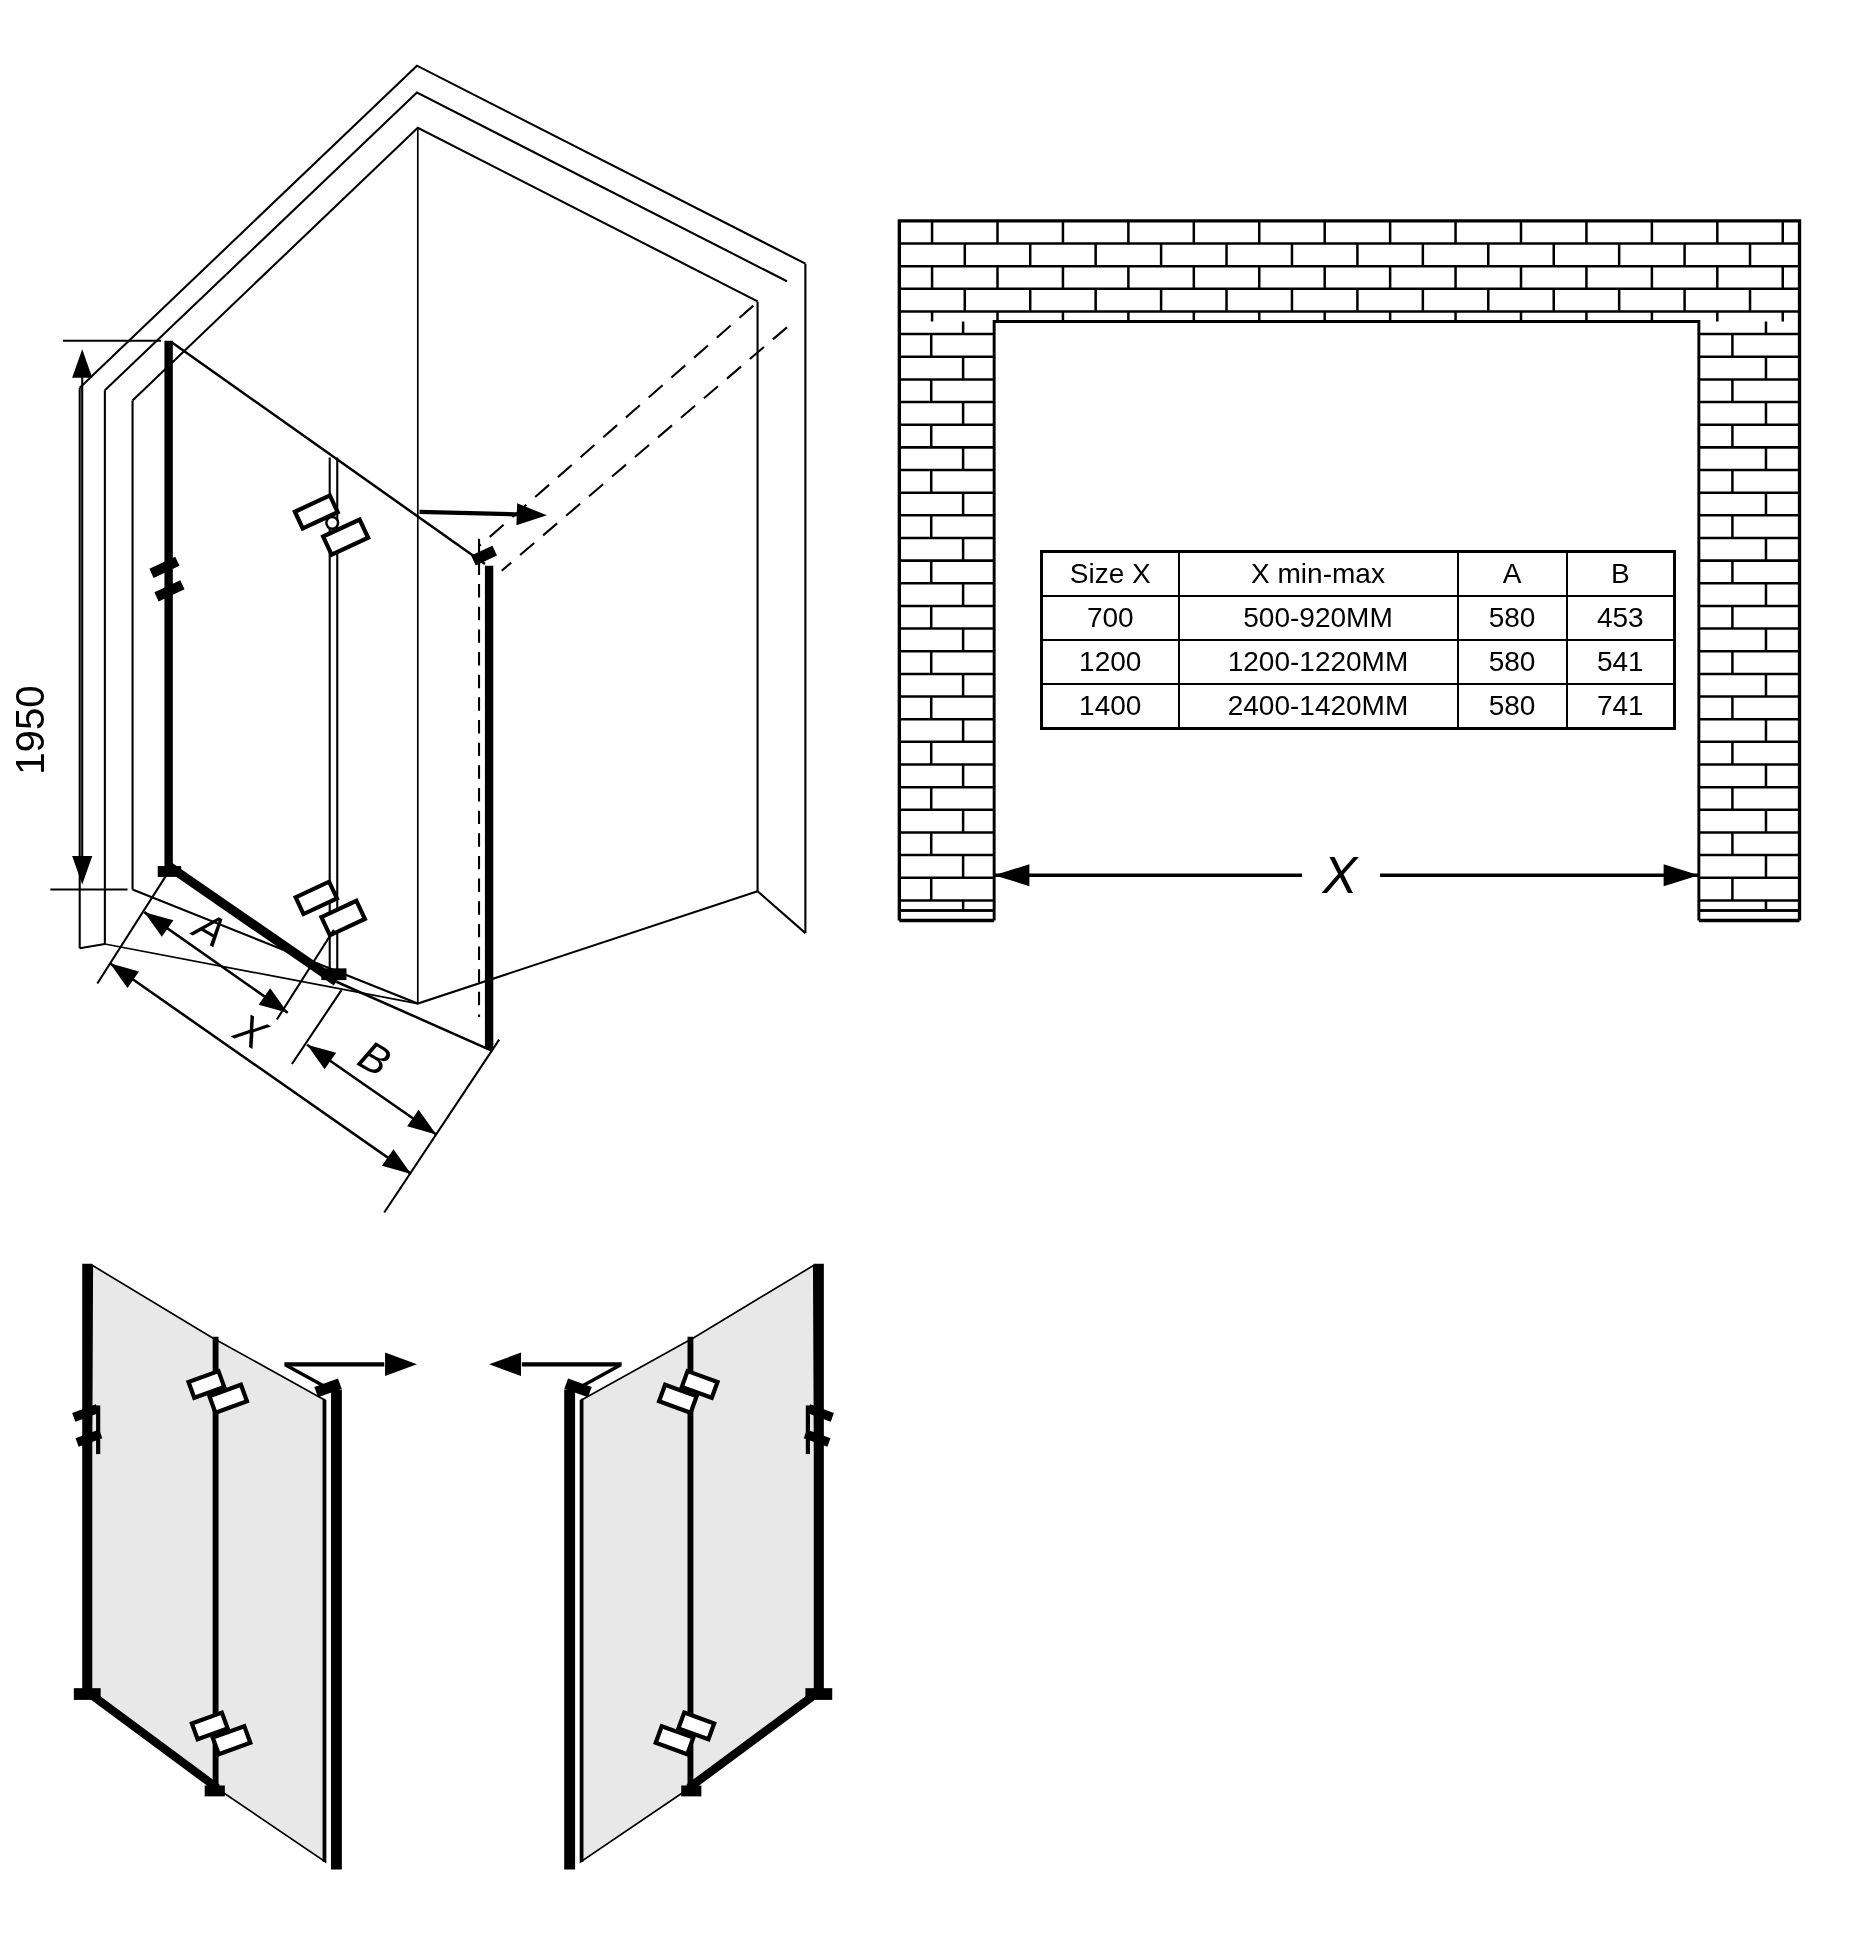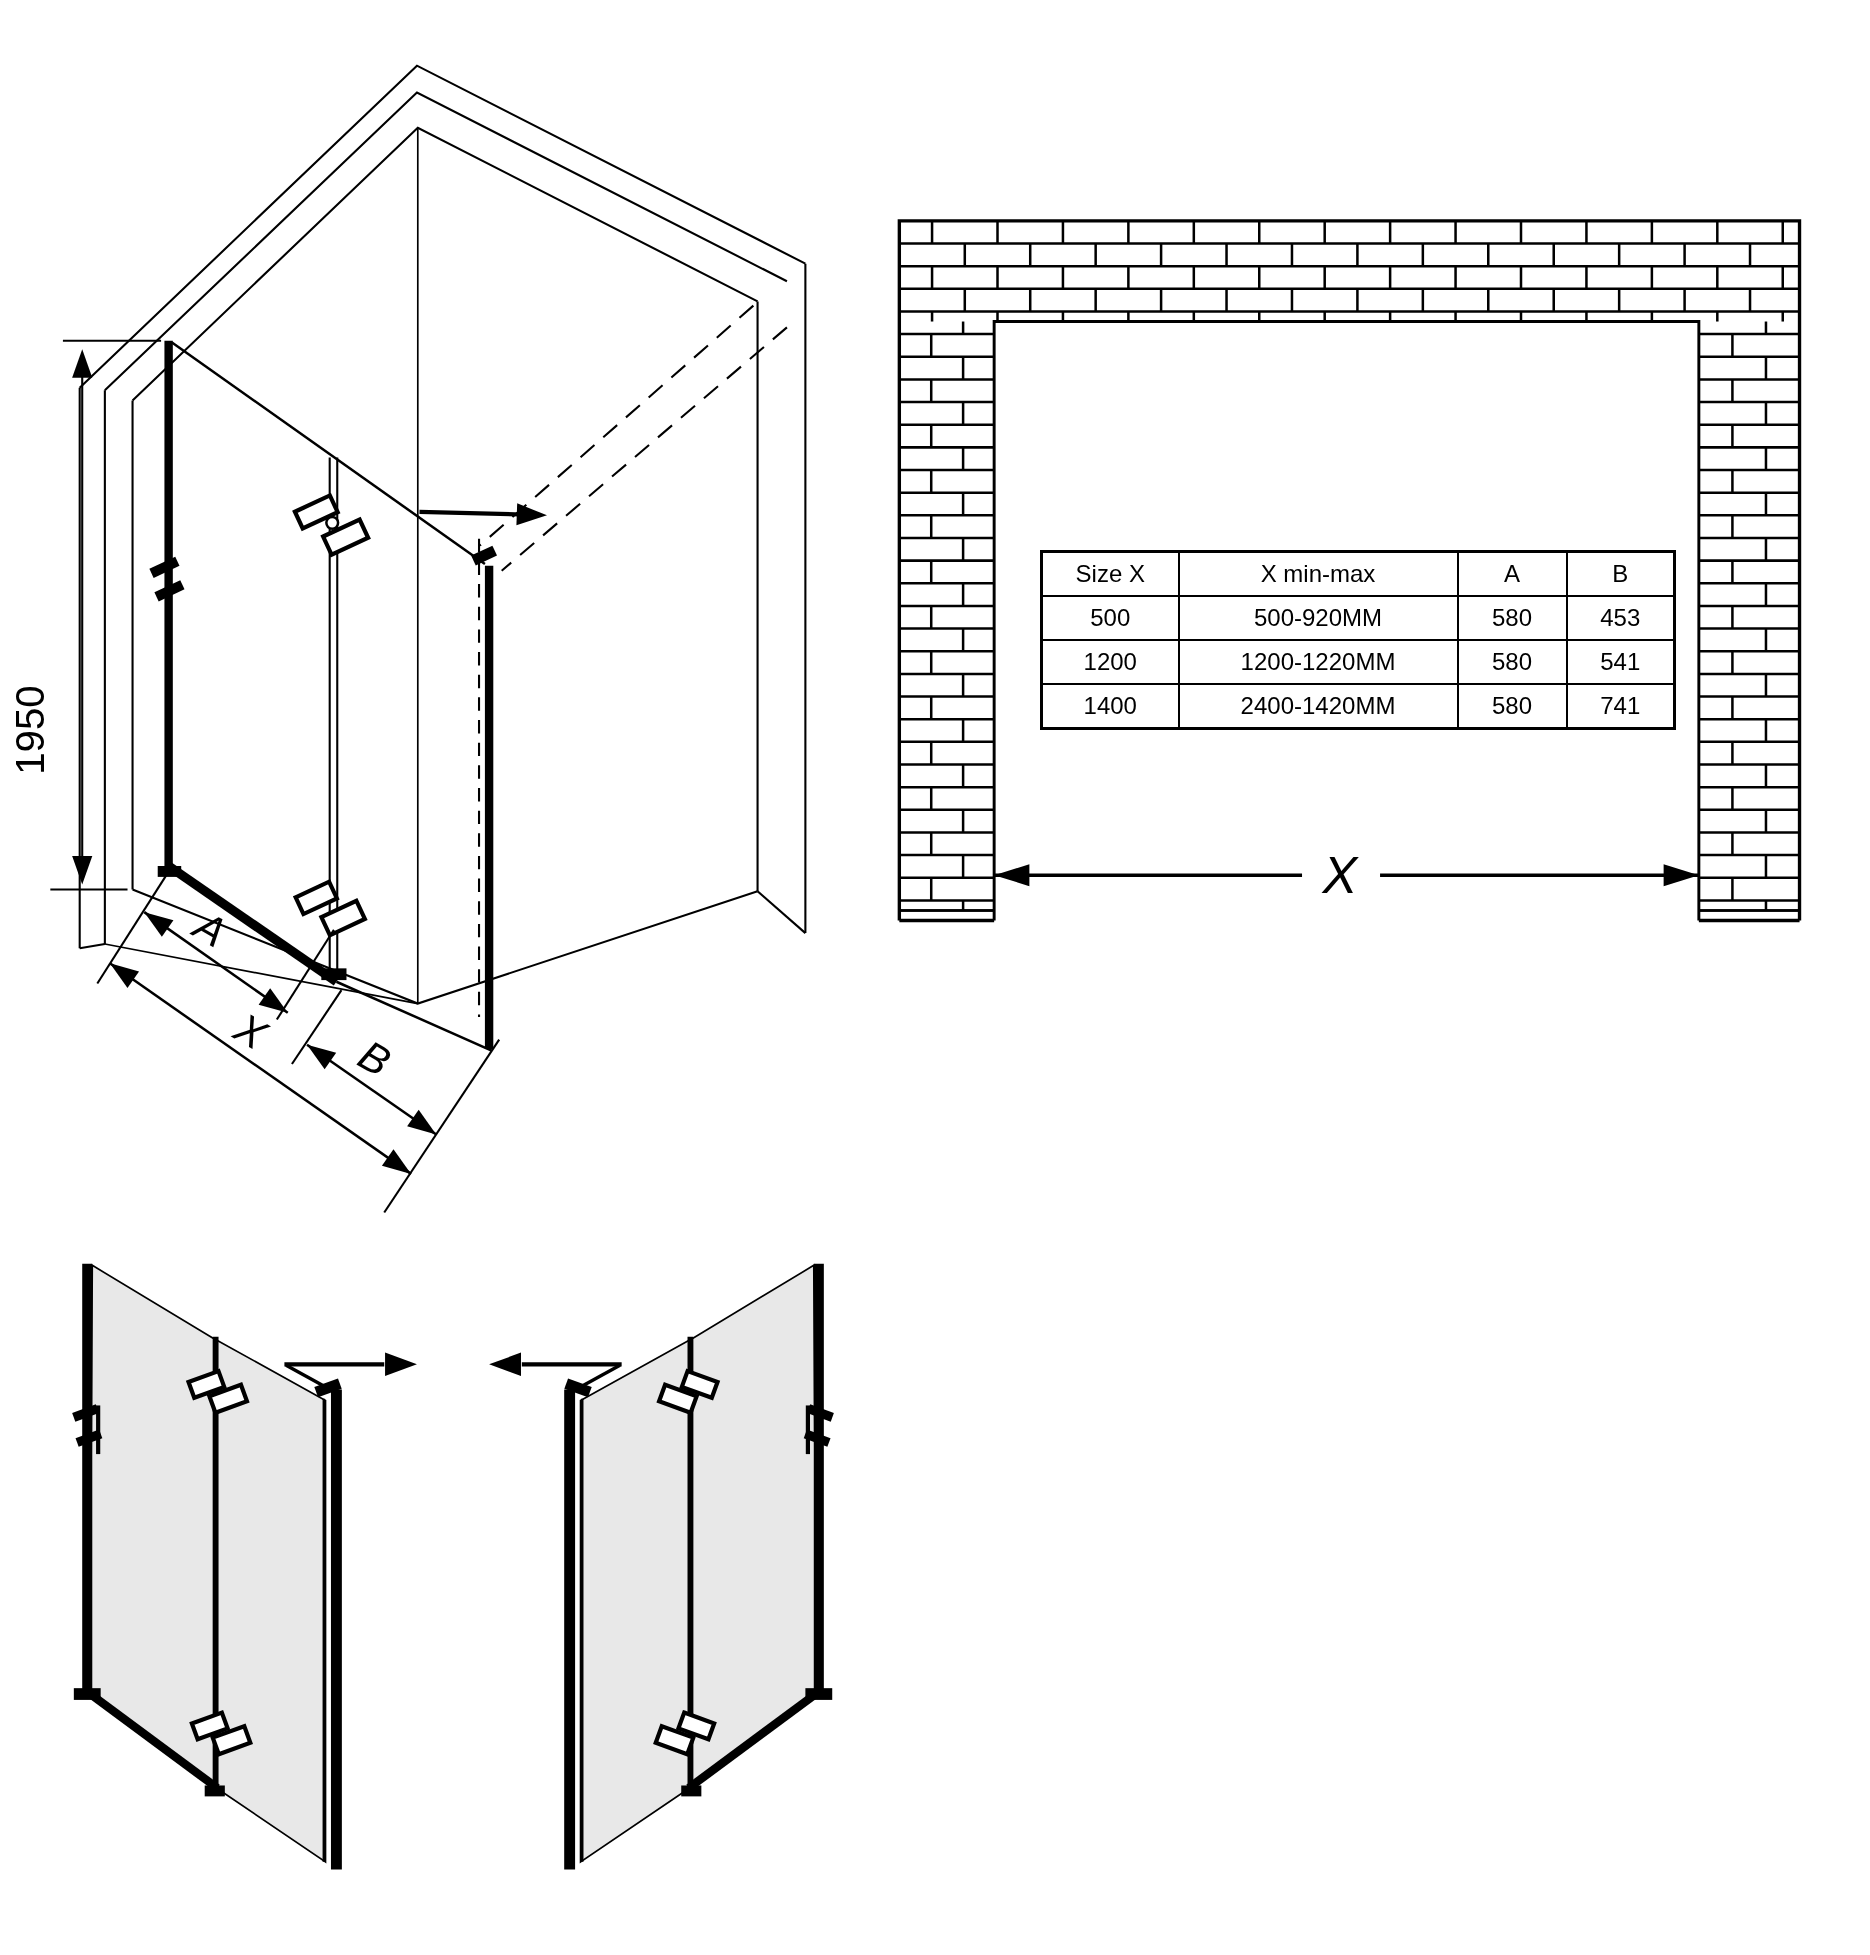--- a/index.html
+++ b/index.html
@@ -5,21 +5,21 @@
   html,body{margin:0;padding:0;background:#fff;}
   #canvas{position:relative;width:1870px;height:1956px;background:#fff;overflow:hidden;
           font-family:"Liberation Sans",sans-serif;}
   #drawing{position:absolute;left:0;top:0;}
   .dim{font-family:"Liberation Sans",sans-serif;fill:#000;}
   .italic{font-style:italic;}
   #size-table{position:absolute;left:1040px;top:550px;border-collapse:collapse;
               table-layout:fixed;background:#fff;}
   #size-table th,#size-table td{border:2.5px solid #000;height:42px;padding:0;margin:12px;
               text-align:center;vertical-align:middle;font-weight:normal;
-              font-size:24px;color:#000;line-height:1;}
+              font-size:28px;color:#000;line-height:1;}
   #size-table{border:3.4px solid #000;}
 </style>
 </head>
 <body>
 
 <div id="canvas">
 
 <svg id="drawing" width="1870" height="1956" viewBox="0 0 2229 2331" xmlns="http://www.w3.org/2000/svg">
 
   <g stroke="#000" fill="none">
@@ -365,21 +365,21 @@
   <thead>
     <tr>
       <th>Size X</th>
       <th>X min-max</th>
       <th>A</th>
       <th>B</th>
     </tr>
   </thead>
   <tbody id="size-table-body">
         <tr>
-          <td>500</td>
+          <td>700</td>
           <td>500-920MM</td>
           <td>580</td>
           <td>453</td>
         </tr>
         <tr>
           <td>1200</td>
           <td>1200-1220MM</td>
           <td>580</td>
           <td>541</td>
         </tr>

